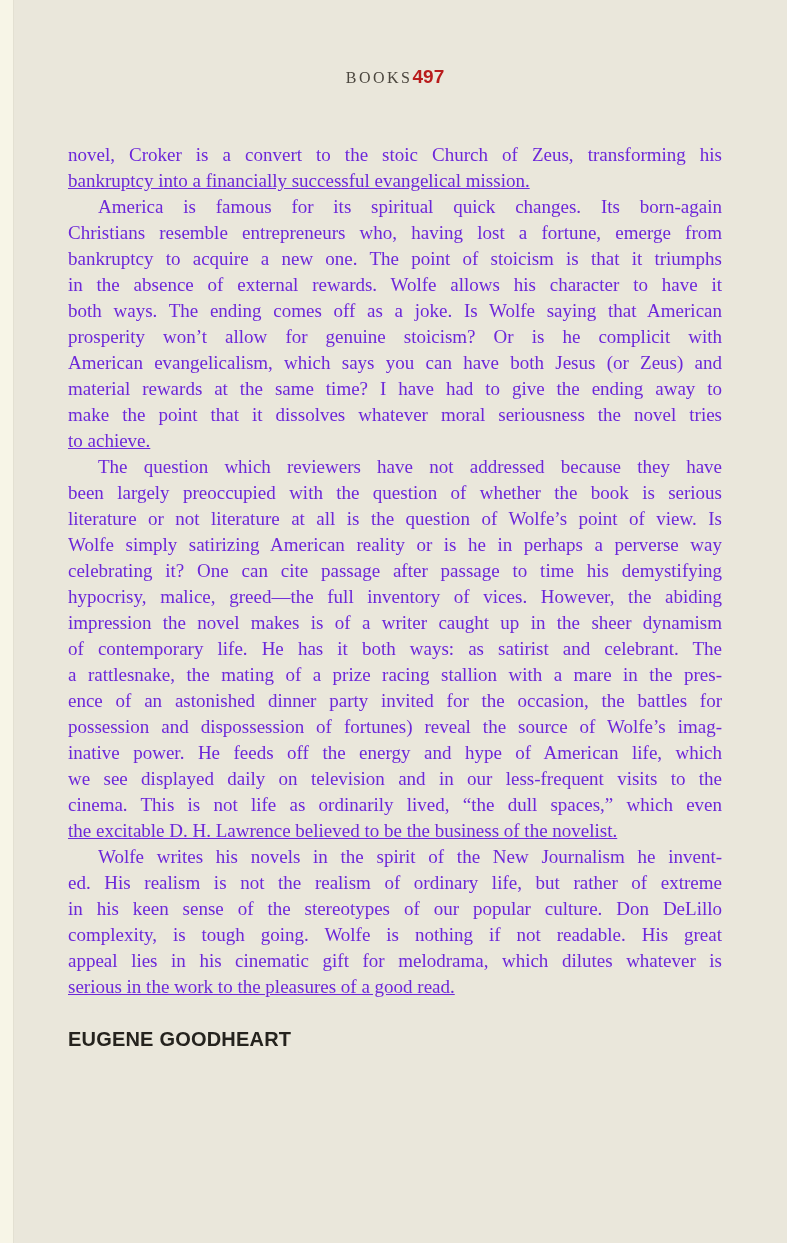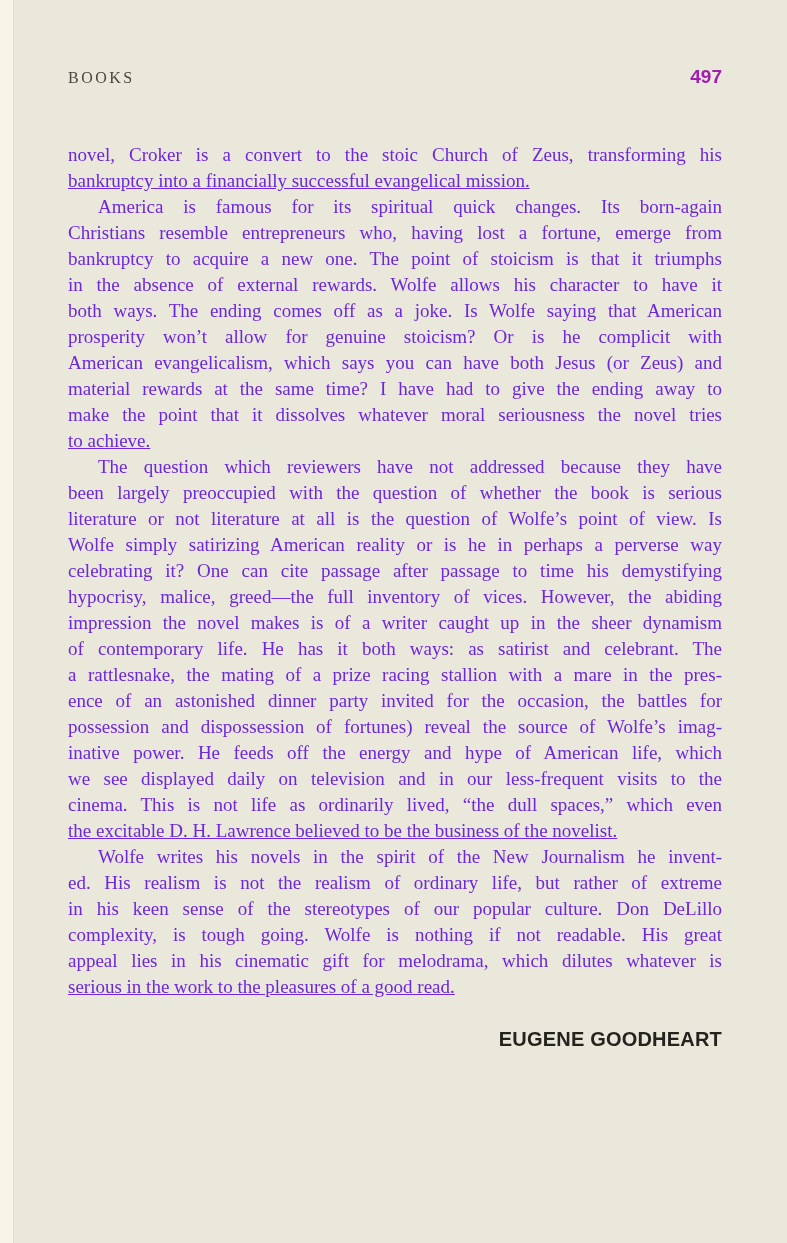--- a/index.html
+++ b/index.html
@@ -17,33 +17,33 @@
     border-right: 1px solid #e3e0d2;
   }
   .content {
     position: absolute;
     left: 68px; top: 0;
     width: 654px;
   }
   .running-head {
     margin-top: 66px;
     display: flex;
-    justify-content: space-between;
+    justify-content: center;
     align-items: baseline;
   }
   .section-label {
     font-size: 16px;
     letter-spacing: 2.5px;
     color: #4c473f;
   }
   .page-number {
     font-family: "Liberation Sans", sans-serif;
     font-weight: 700;
     font-size: 19px;
-    color: #a21caf;
+    color: #b91c1c;
   }
   .page-body {
     margin-top: 54px;
     font-size: 19px;
     line-height: 26px;
     color: #6d28d9;
   }
   .para { margin: 0; }
   .line {
     text-align: justify;
@@ -51,21 +51,20 @@
   }
   .line.last {
     text-align-last: left;
     text-decoration: underline;
   }
   .para.indent .line:first-child {
     text-indent: 30px;
   }
   .signature {
     margin-top: 28px;
-    text-align: right;
     font-family: "Liberation Sans", sans-serif;
     font-weight: 700;
     font-size: 20px;
     letter-spacing: 0.2px;
     color: #25231e;
   }
 </style>
 </head>
 <body>
 

